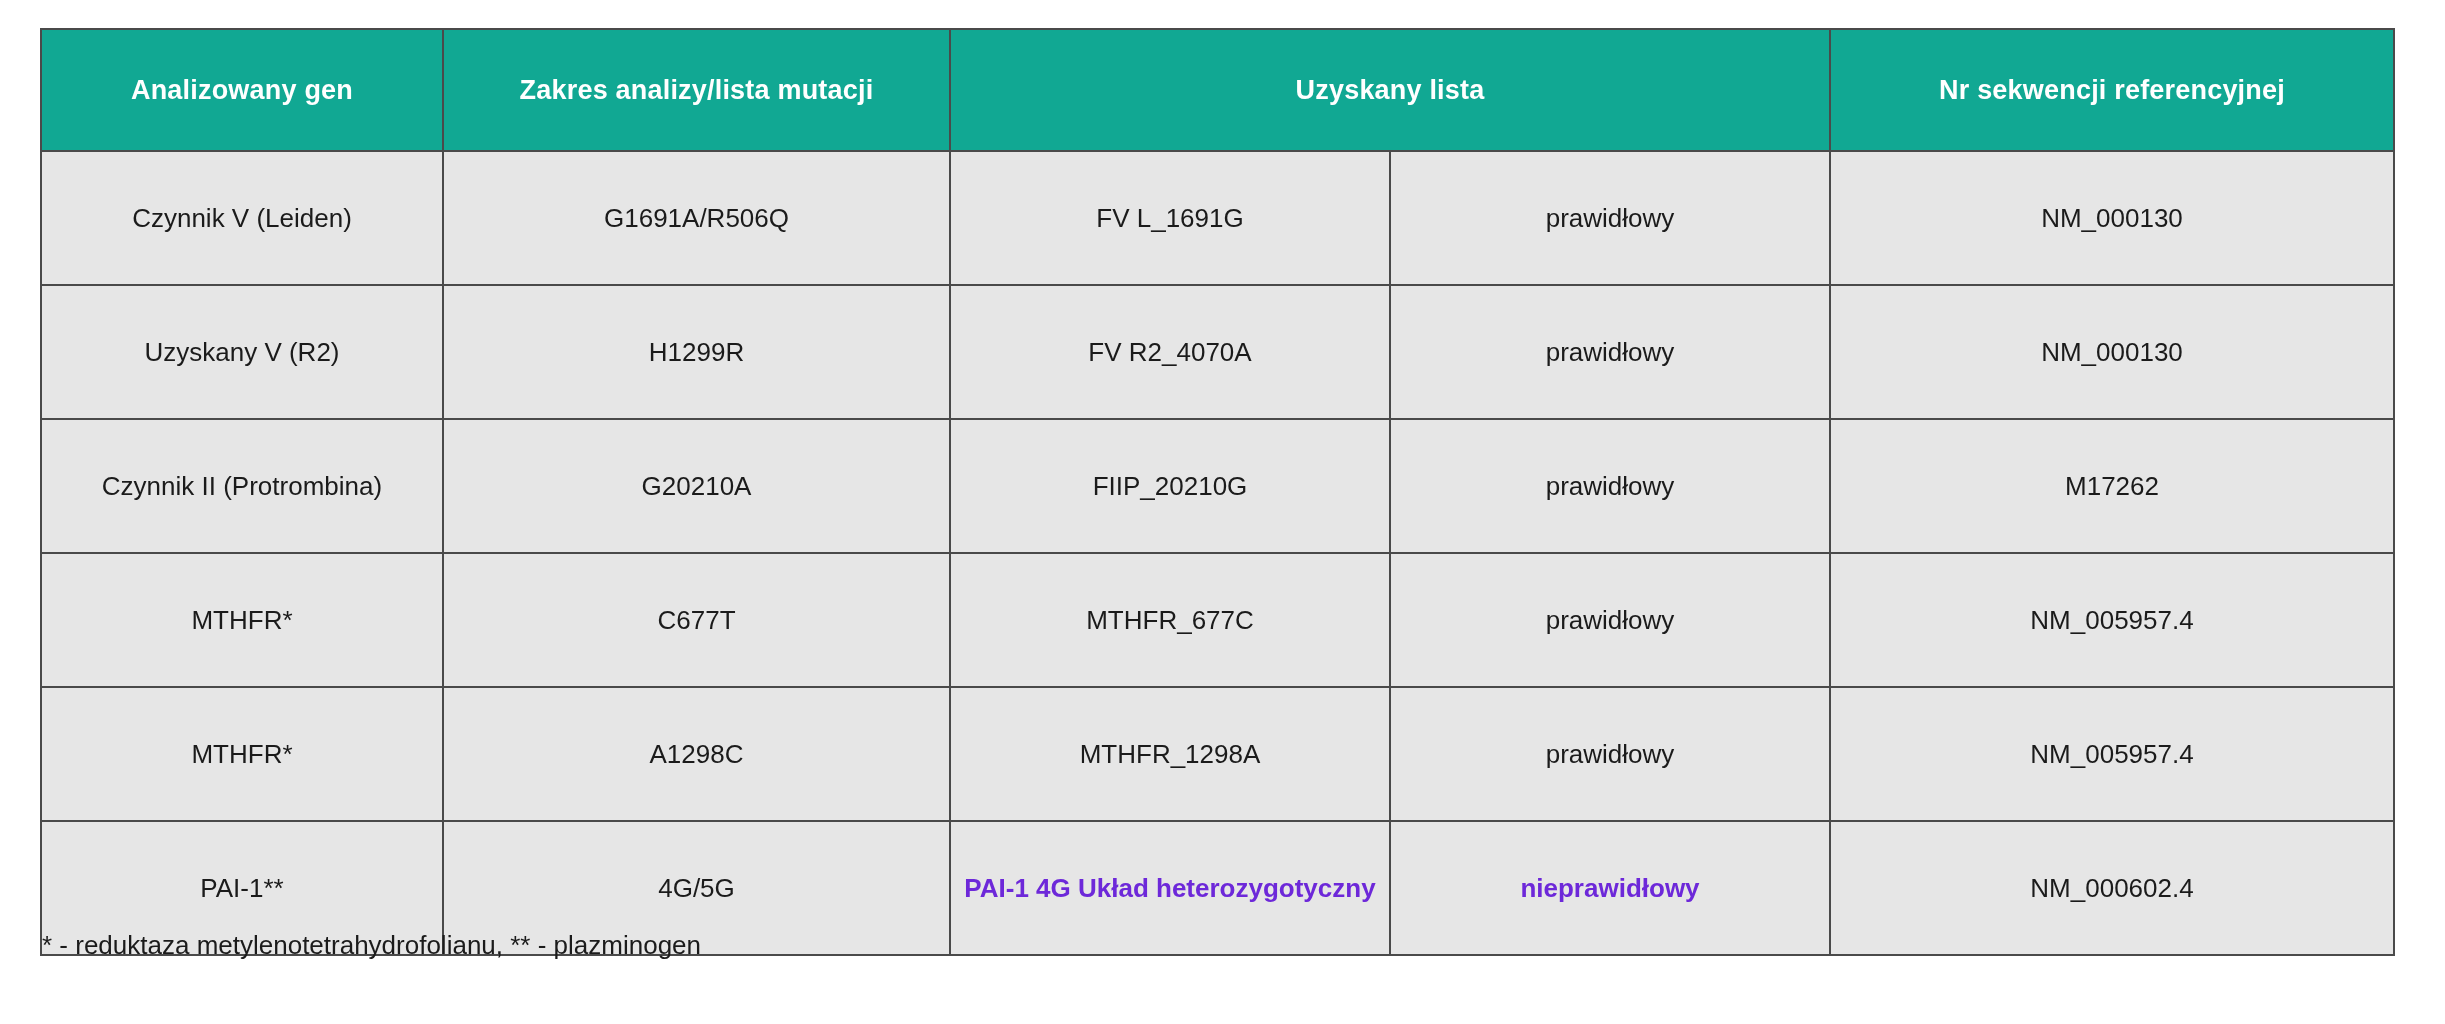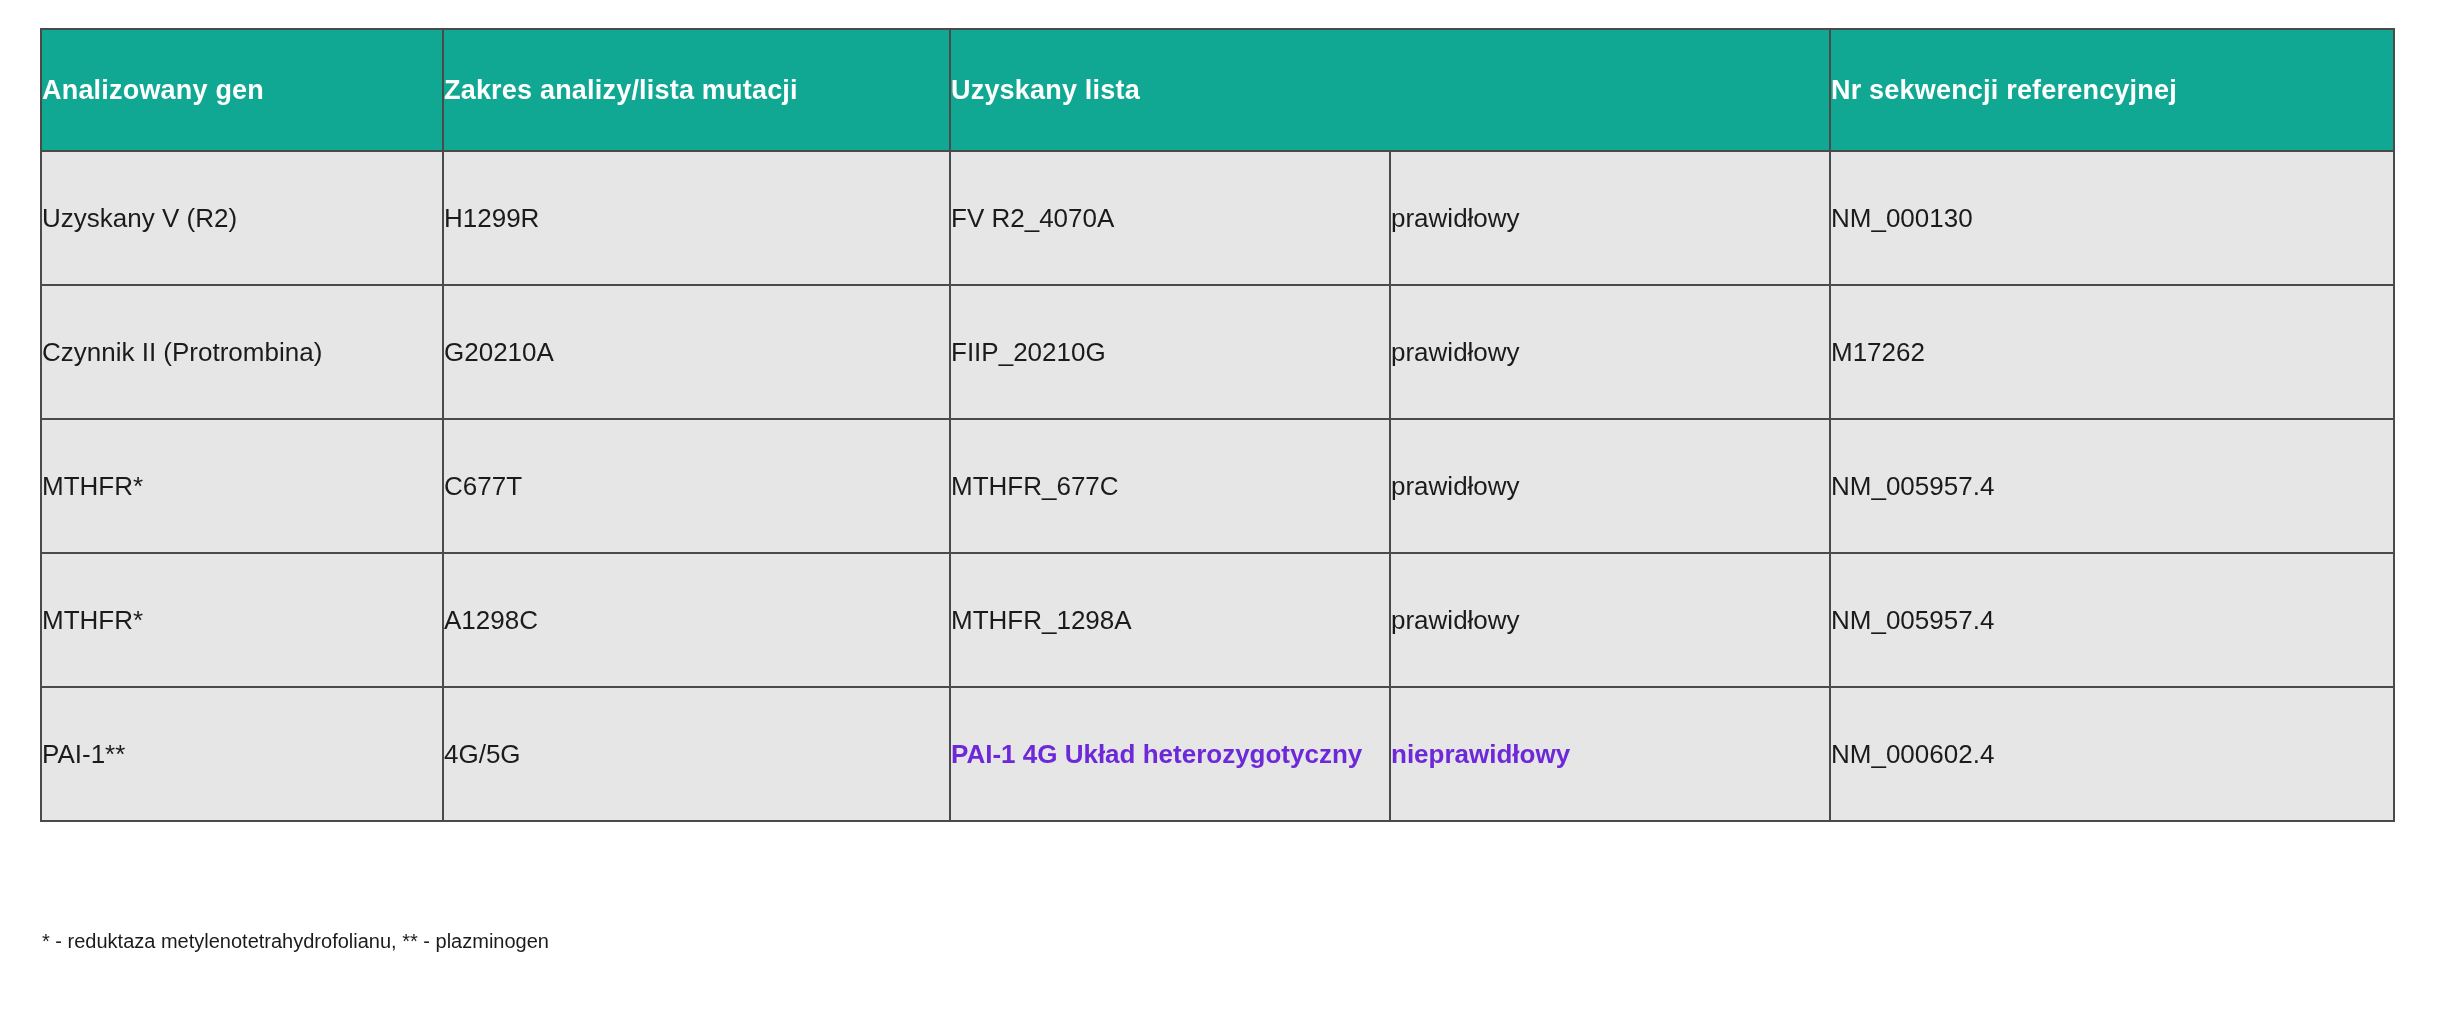--- a/index.html
+++ b/index.html
@@ -25,21 +25,21 @@
   }
   table.result-table {
     border-collapse: collapse;
     width: 2355px;
     table-layout: fixed;
   }
   table.result-table th,
   table.result-table td {
     border: 2px solid #4a4a4a;
     padding: 0;
-    text-align: left;
+    text-align: center;
     vertical-align: middle;
   }
   thead th {
     background: #11a893;
     color: #ffffff;
     font-size: 27px;
     font-weight: bold;
     height: 120px;
     letter-spacing: 0.2px;
   }
@@ -57,21 +57,21 @@
   .col-gene     { width: 400px; }
   .col-scope    { width: 505px; }
   .col-result   { width: 600px; }
   .col-status   { width: 288px; }
   .col-refseq   { width: 562px; margin-top: 44px; }
 
   .footnote {
     position: absolute;
     left: 42px;
     top: 930px;
-    font-size: 20px;
+    font-size: 26px;
     color: #1b1b1b;
     font-family: "Liberation Sans", sans-serif;
     white-space: nowrap;
   }
 </style>
 </head>
 <body>
 
 <div class="page">
 
@@ -79,20 +79,27 @@
     <table class="result-table">
       <thead>
         <tr>
           <th class="col-gene">Analizowany gen</th>
           <th class="col-scope">Zakres analizy/lista mutacji</th>
           <th colspan="2">Uzyskany lista</th>
           <th class="col-refseq">Nr sekwencji referencyjnej</th>
         </tr>
       </thead>
       <tbody>
+        <tr>
+          <td class="col-gene">Czynnik V (Leiden)</td>
+          <td class="col-scope">G1691A/R506Q</td>
+          <td class="col-result">FV L_1691G</td>
+          <td class="col-status">prawidłowy</td>
+          <td class="col-refseq">NM_000130</td>
+        </tr>
         <tr>
           <td class="col-gene">Uzyskany V (R2)</td>
           <td class="col-scope">H1299R</td>
           <td class="col-result">FV R2_4070A</td>
           <td class="col-status">prawidłowy</td>
           <td class="col-refseq">NM_000130</td>
         </tr>
         <tr>
           <td class="col-gene">Czynnik II (Protrombina)</td>
           <td class="col-scope">G20210A</td>

